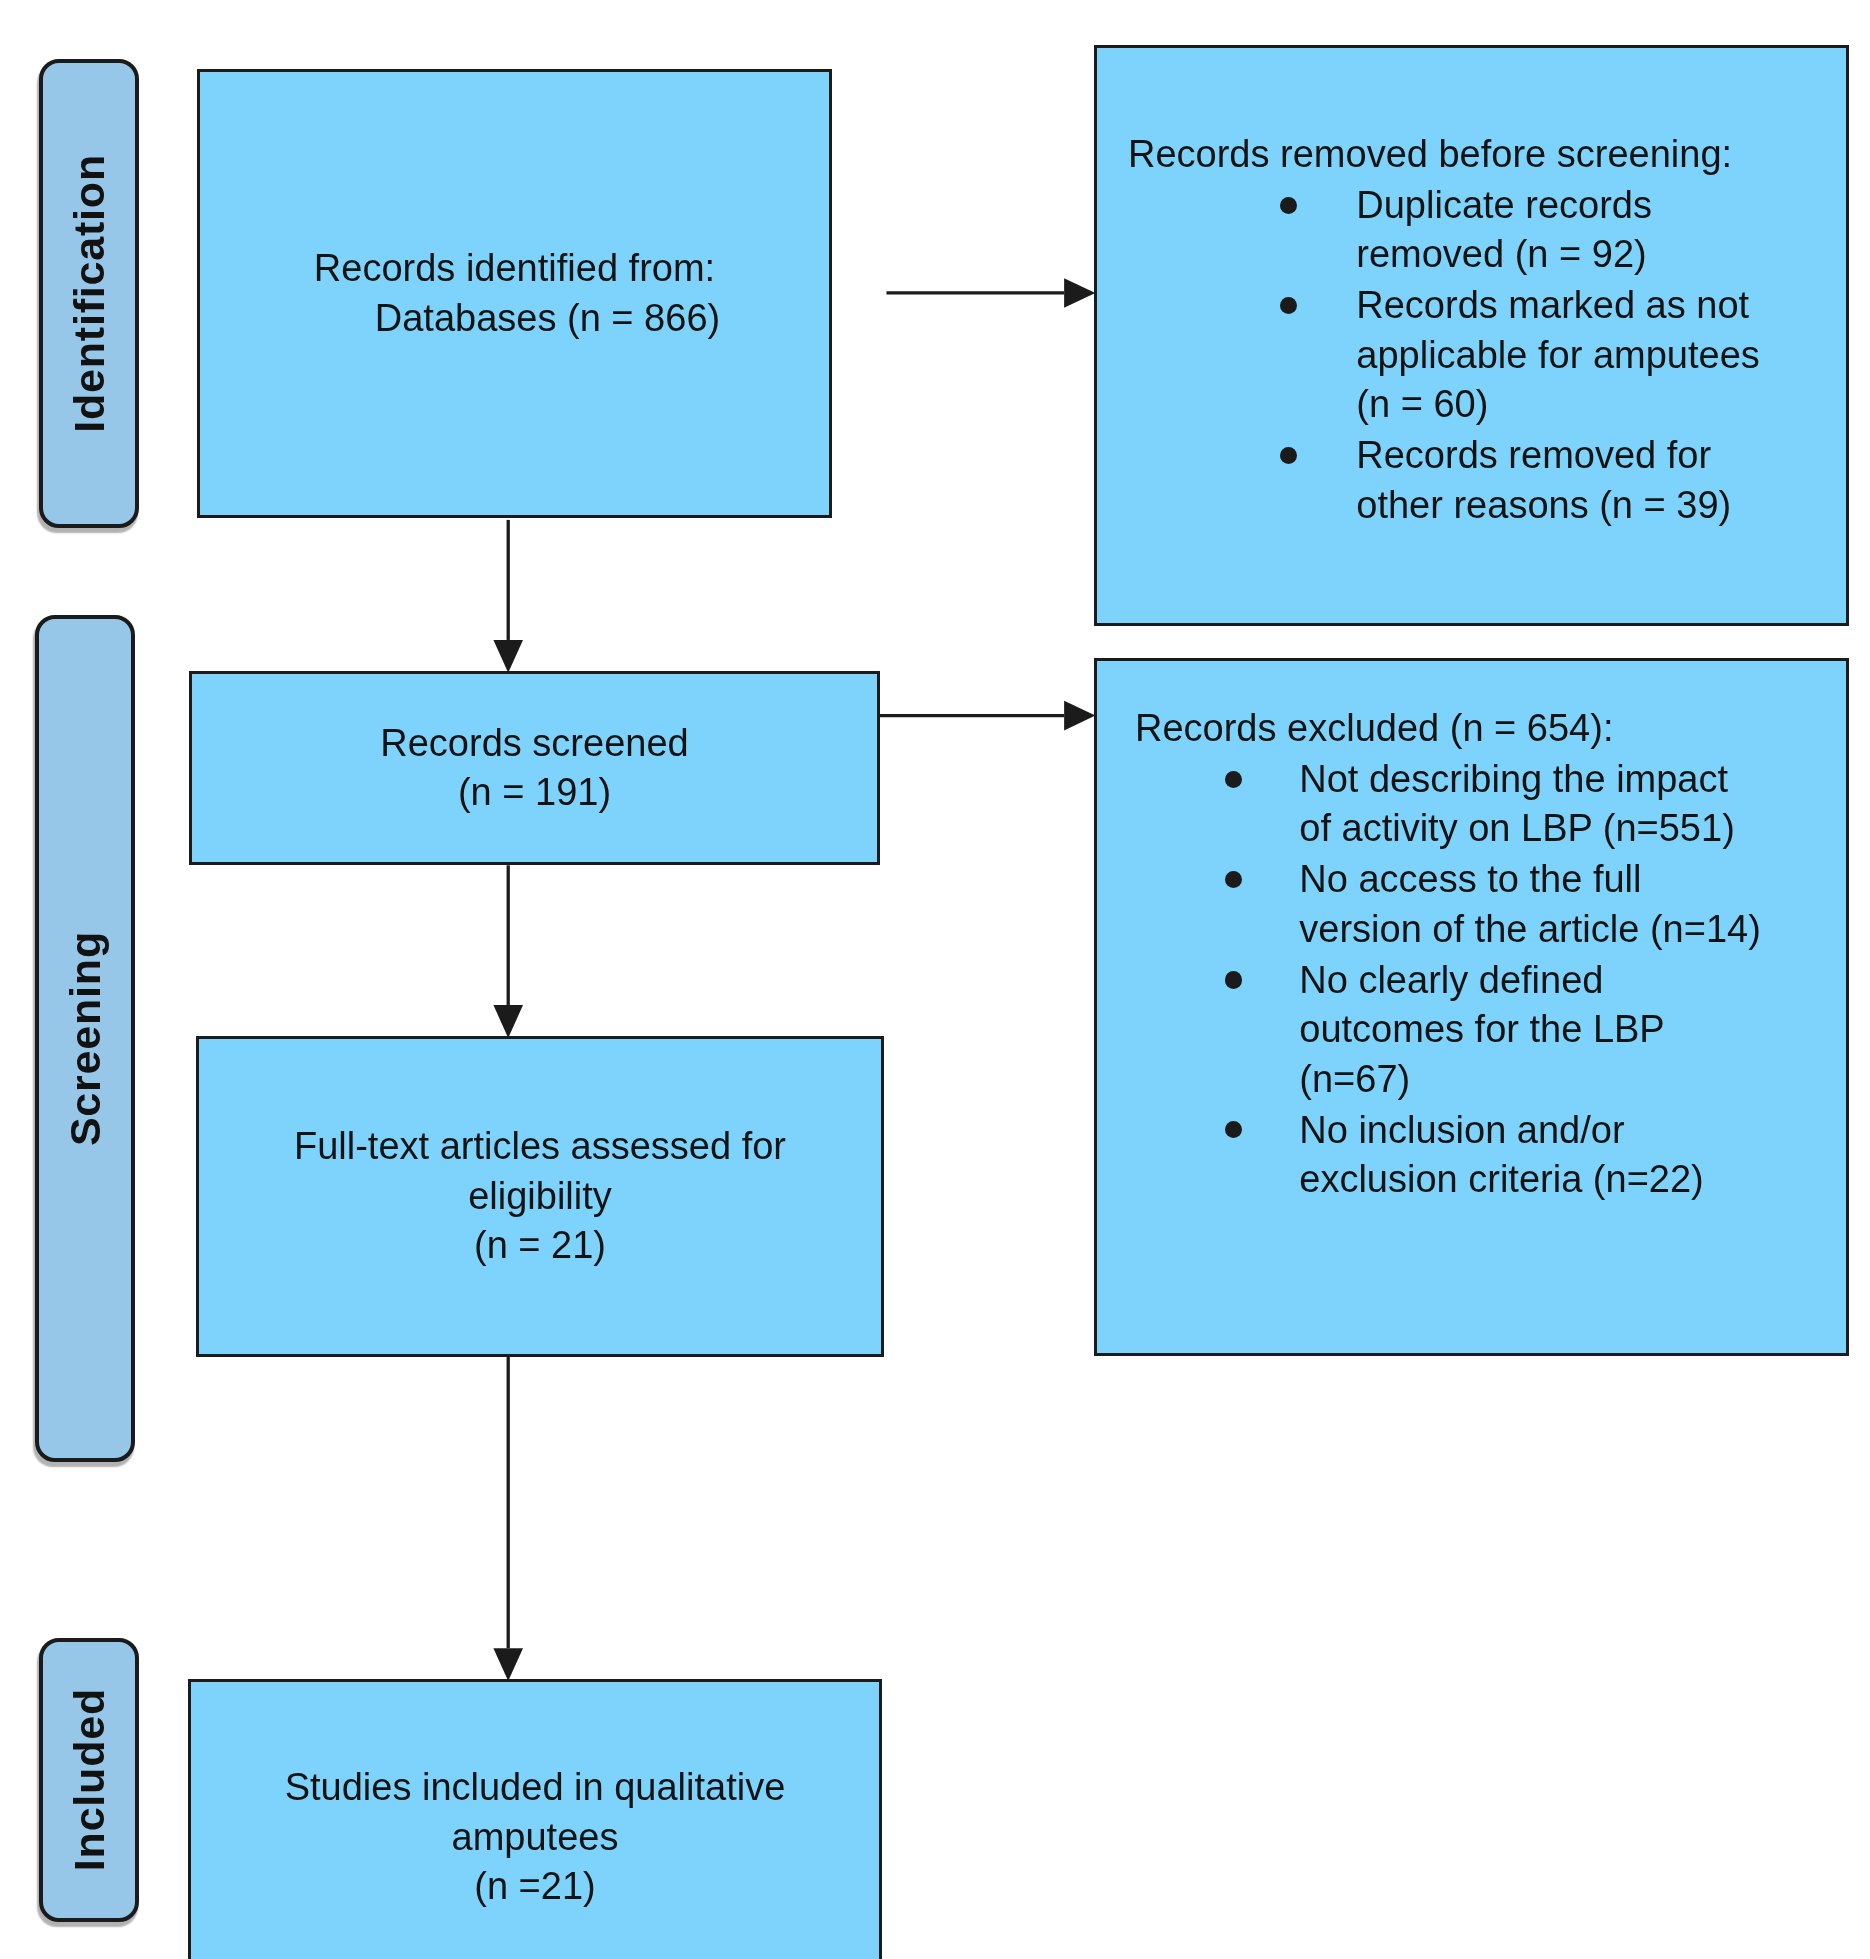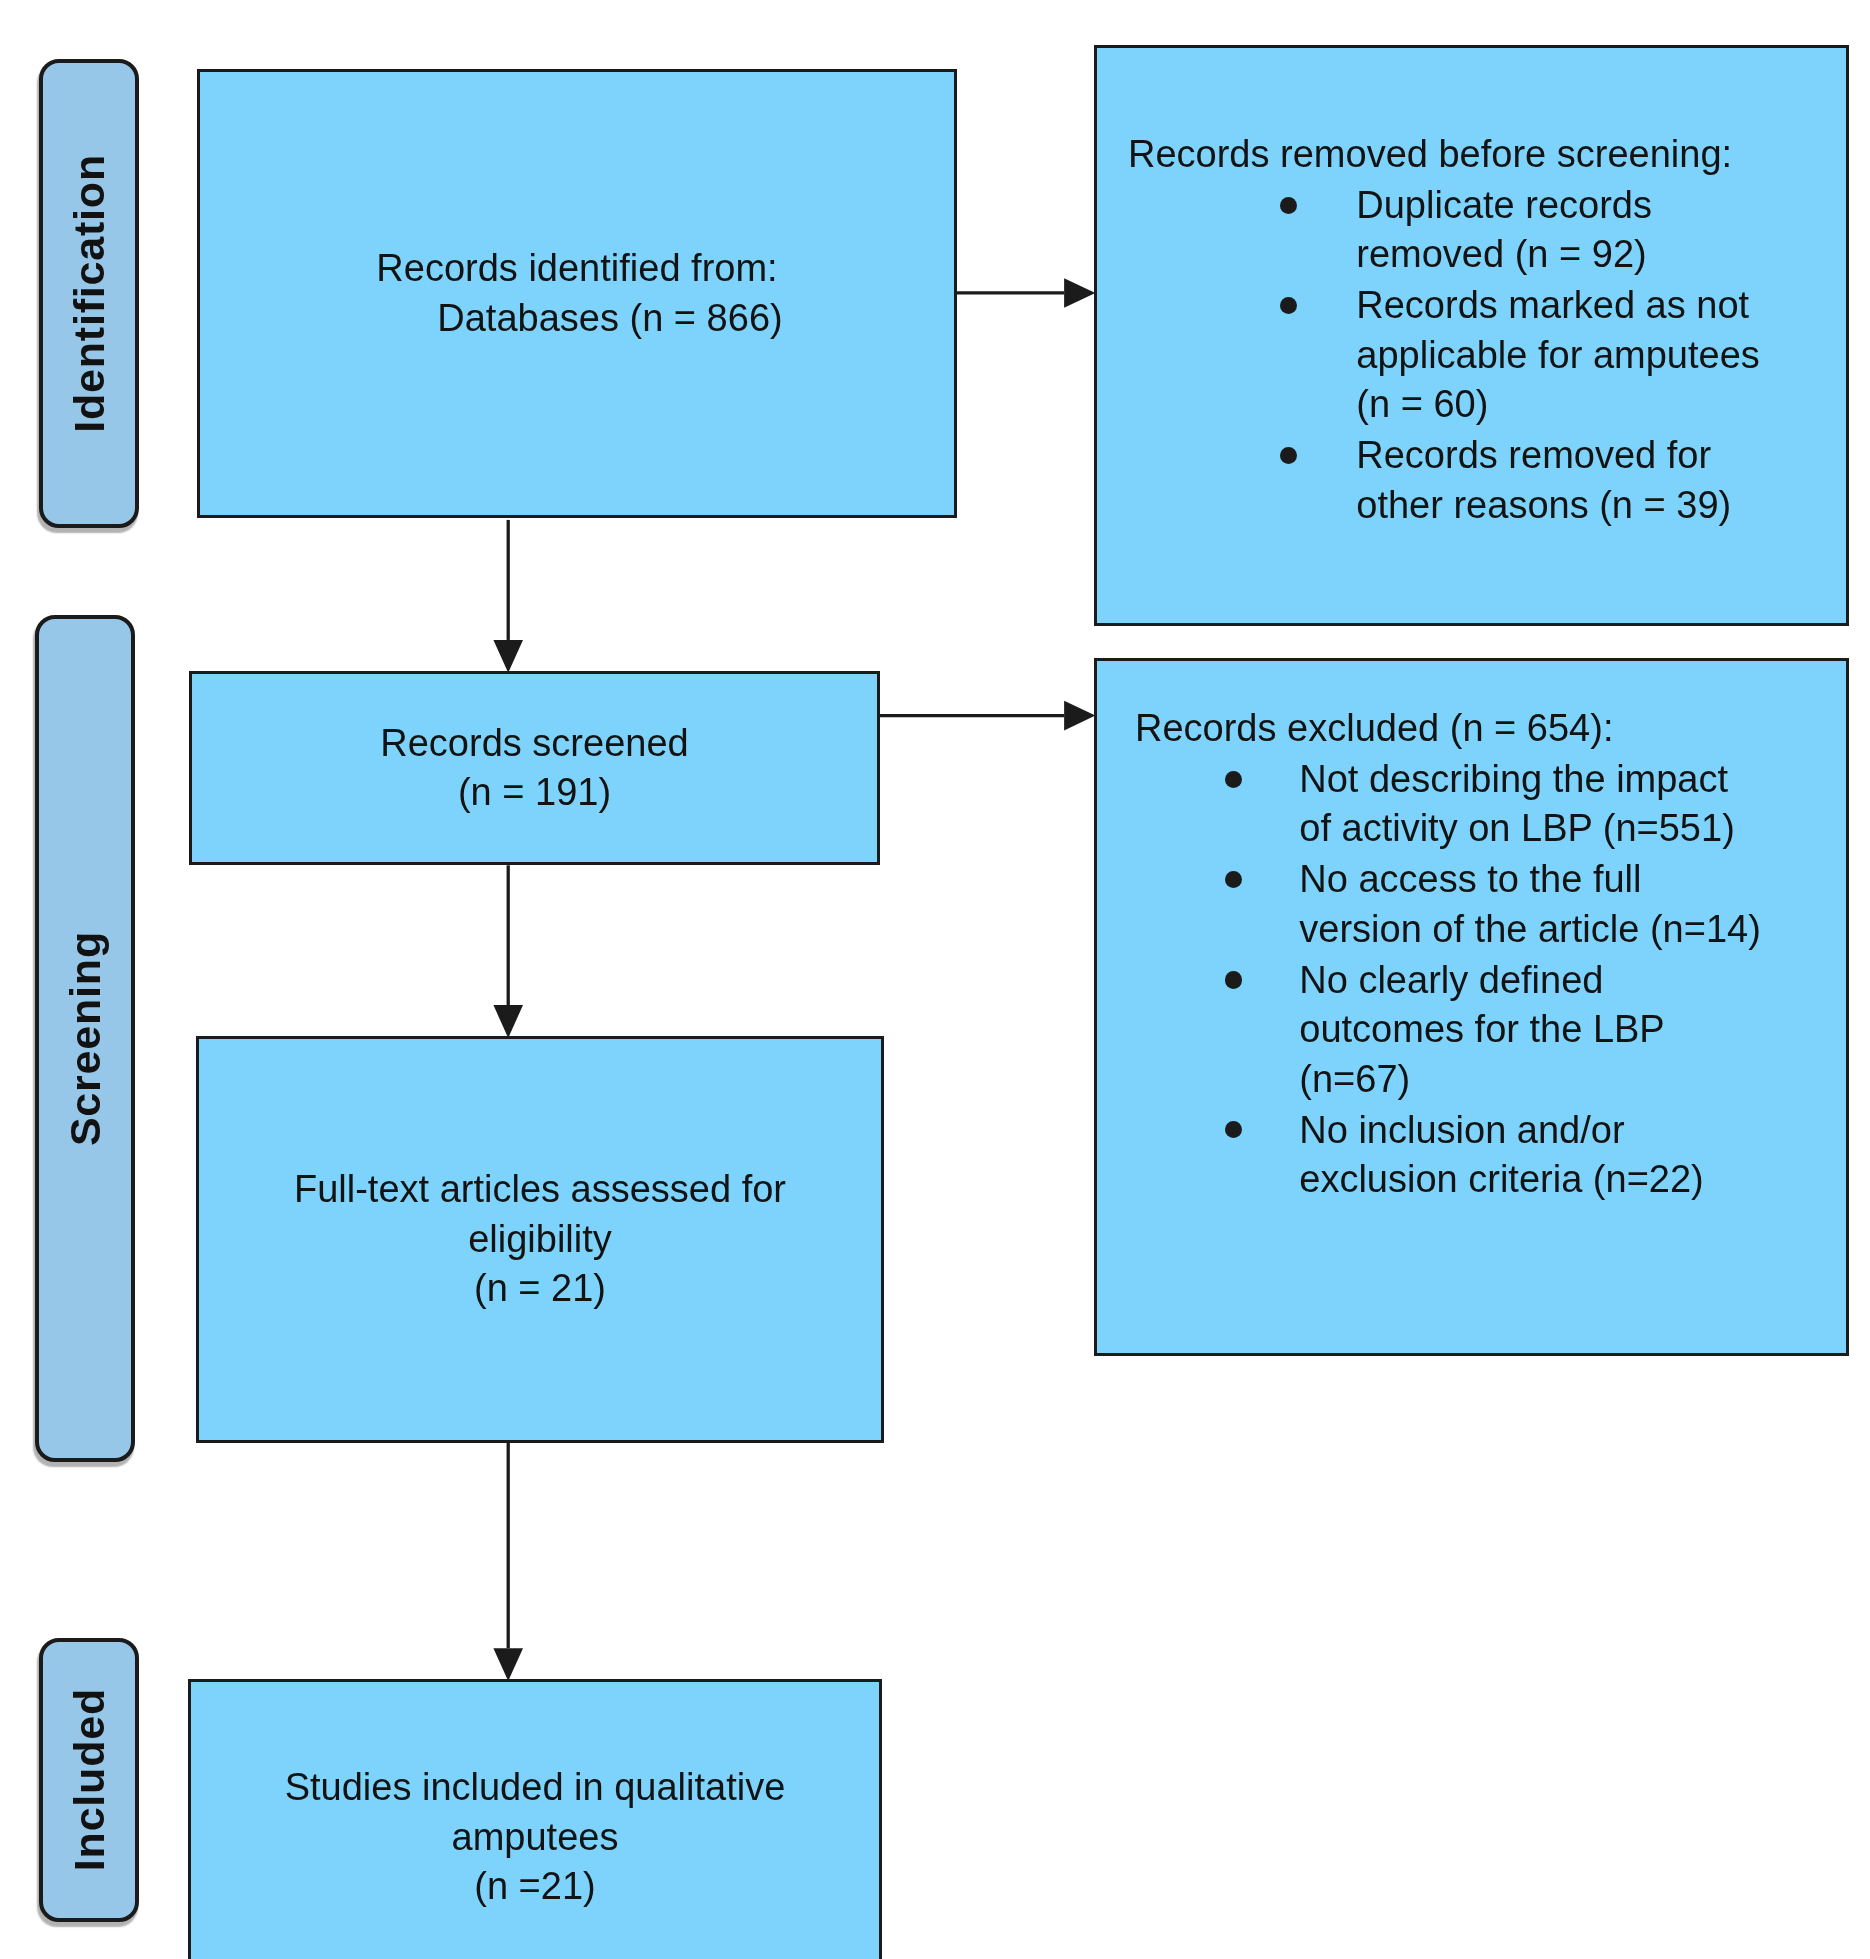--- a/index.html
+++ b/index.html
@@ -47,23 +47,23 @@
     background:#7dd3fc;
     border:3.3px solid var(--line);
     box-sizing:border-box;
     font-size:38px;
     line-height:1.3;
   }
   .flow{display:flex;align-items:center;justify-content:center;}
   .flow .lines{display:flex;flex-direction:column;align-items:center;text-align:center;}
   .flow .lines .ln{white-space:nowrap;}
   .flow .lines .ln.shift{position:relative;left:33px;}
-  #box-identified{left:197px;top:69px;width:760px;height:449px;}
+  #box-identified{left:197px;top:69px;width:635px;height:449px;}
   #box-screened{left:189px;top:671px;width:691px;height:194px;}
-  #box-fulltext{left:196px;top:1036px;width:688px;height:407px;}
+  #box-fulltext{left:196px;top:1036px;width:688px;height:321px;}
   #box-included-studies{left:188px;top:1679px;width:694px;height:317px;}
   #box-removed{left:1094px;top:45px;width:755px;height:581px;}
   #box-excluded{left:1094px;top:658px;width:755px;height:698px;}
   
   .side{padding-top:0;}
   #box-removed .side-title{margin:82px 25px 0 31px;}
   #box-excluded .side-title{margin:43px 25px 0 38px;}
   .side-title{white-space:nowrap;}
   ul.bullets{list-style:none;margin:1.6px 0 0 0;padding:0;}
   #box-removed ul.bullets{margin-left:183px;}

